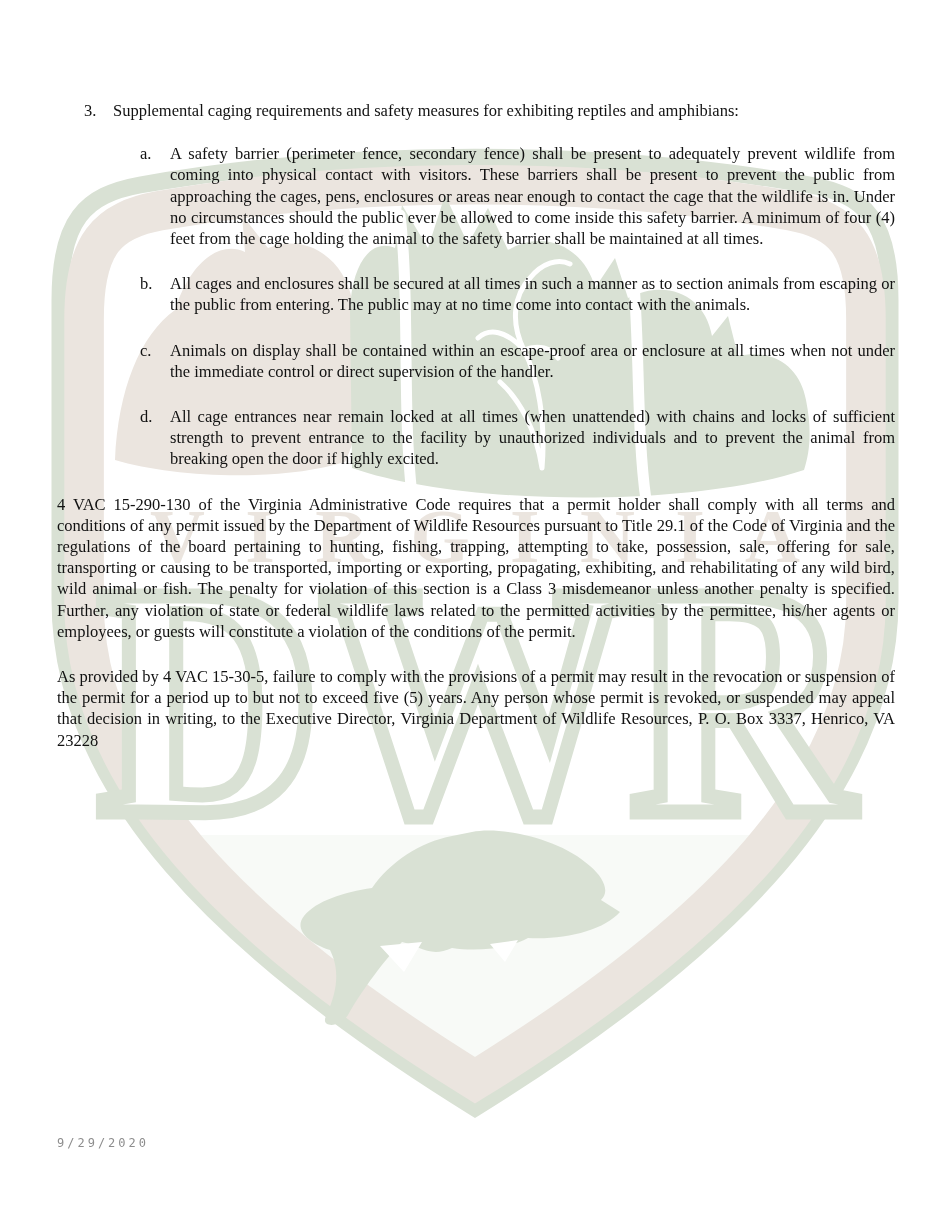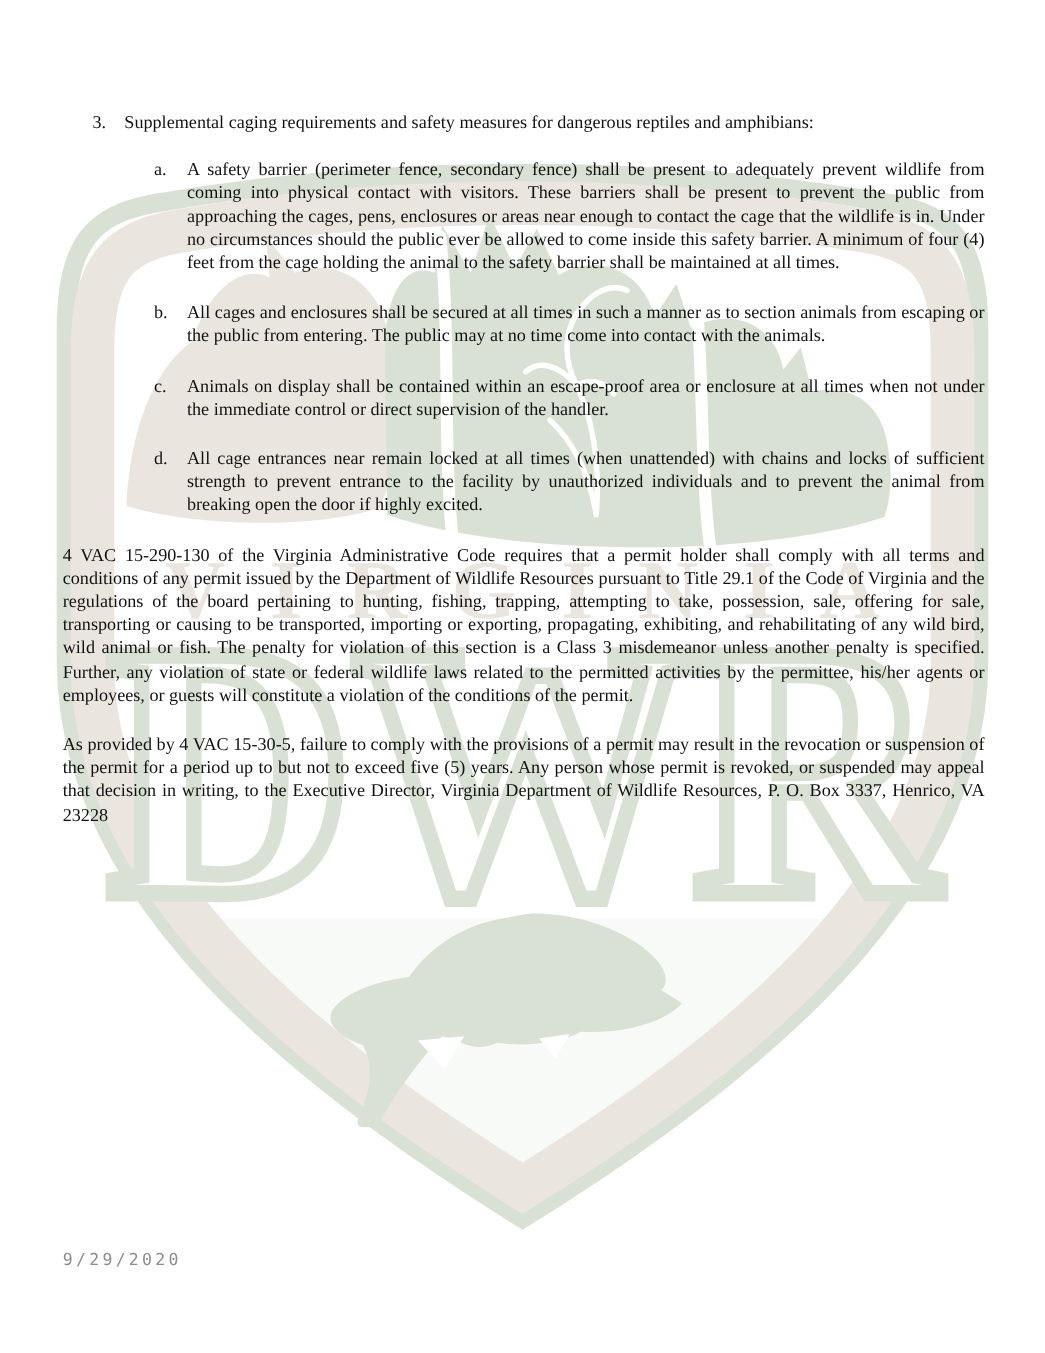--- a/index.html
+++ b/index.html
@@ -42,21 +42,21 @@
     line-height: 21.2px;
     font-weight: bold;
     text-align: left;
   }
   .para { margin: 24px 0 0 0; font-family: Liberation Serif, serif; }
   .footer-date {
     position: absolute;
     left: 57px;
     top: 1136px;
     font-family: "DejaVu Sans Mono", monospace;
-    font-size: 15px;
+    font-size: 12px;
     letter-spacing: 3px;
     color: #8d8d8d;
   }
   .wm-serif { font-family: "Liberation Serif", serif; font-weight: bold; }
 </style>
 </head>
 <body>
 
 <div class="page">
 
@@ -82,21 +82,21 @@
 
     <path d="M326 1016 C340 986 338 966 330 950 C306 942 294 928 304 916 C316 901 344 892 372 888 C390 862 420 842 452 836 L472 832 C500 826 560 838 590 866 C604 878 610 892 601 900 L620 912 C604 930 566 940 528 938 C510 948 478 952 452 948 C430 958 420 946 402 942 C386 958 362 990 348 1015 C340 1028 320 1028 326 1016 Z" fill="#d9e1d4"></path>
 
     <path fill="#ffffff" d="M380 946 L404 972 L422 942 Z M490 944 L505 962 L518 940 Z"></path>
   </svg>
 
   <div class="content">
 
     <div class="list-row row-l1">
       <span class="marker">3.</span>
-      <span class="text">Supplemental caging requirements and safety measures for dangerous reptiles and amphibians:</span>
+      <span class="text">Supplemental caging requirements and safety measures for exhibiting reptiles and amphibians:</span>
     </div>
 
     <div class="list-row row-l2 first">
       <span class="marker">a.</span>
       <span class="text">A safety barrier (perimeter fence, secondary fence) shall be present to adequately prevent wildlife from coming into physical contact with visitors. These barriers shall be present to prevent the public from approaching the cages, pens, enclosures or areas near enough to contact the cage that the wildlife is in. Under no circumstances should the public ever be allowed to come inside this safety barrier. A minimum of four (4) feet from the cage holding the animal to the safety barrier shall be maintained at all times.</span>
     </div>
 
     <div class="list-row row-l2">
       <span class="marker">b.</span>
       <span class="text">All cages and enclosures shall be secured at all times in such a manner as to section animals from escaping or the public from entering. The public may at no time come into contact with the animals.</span>

